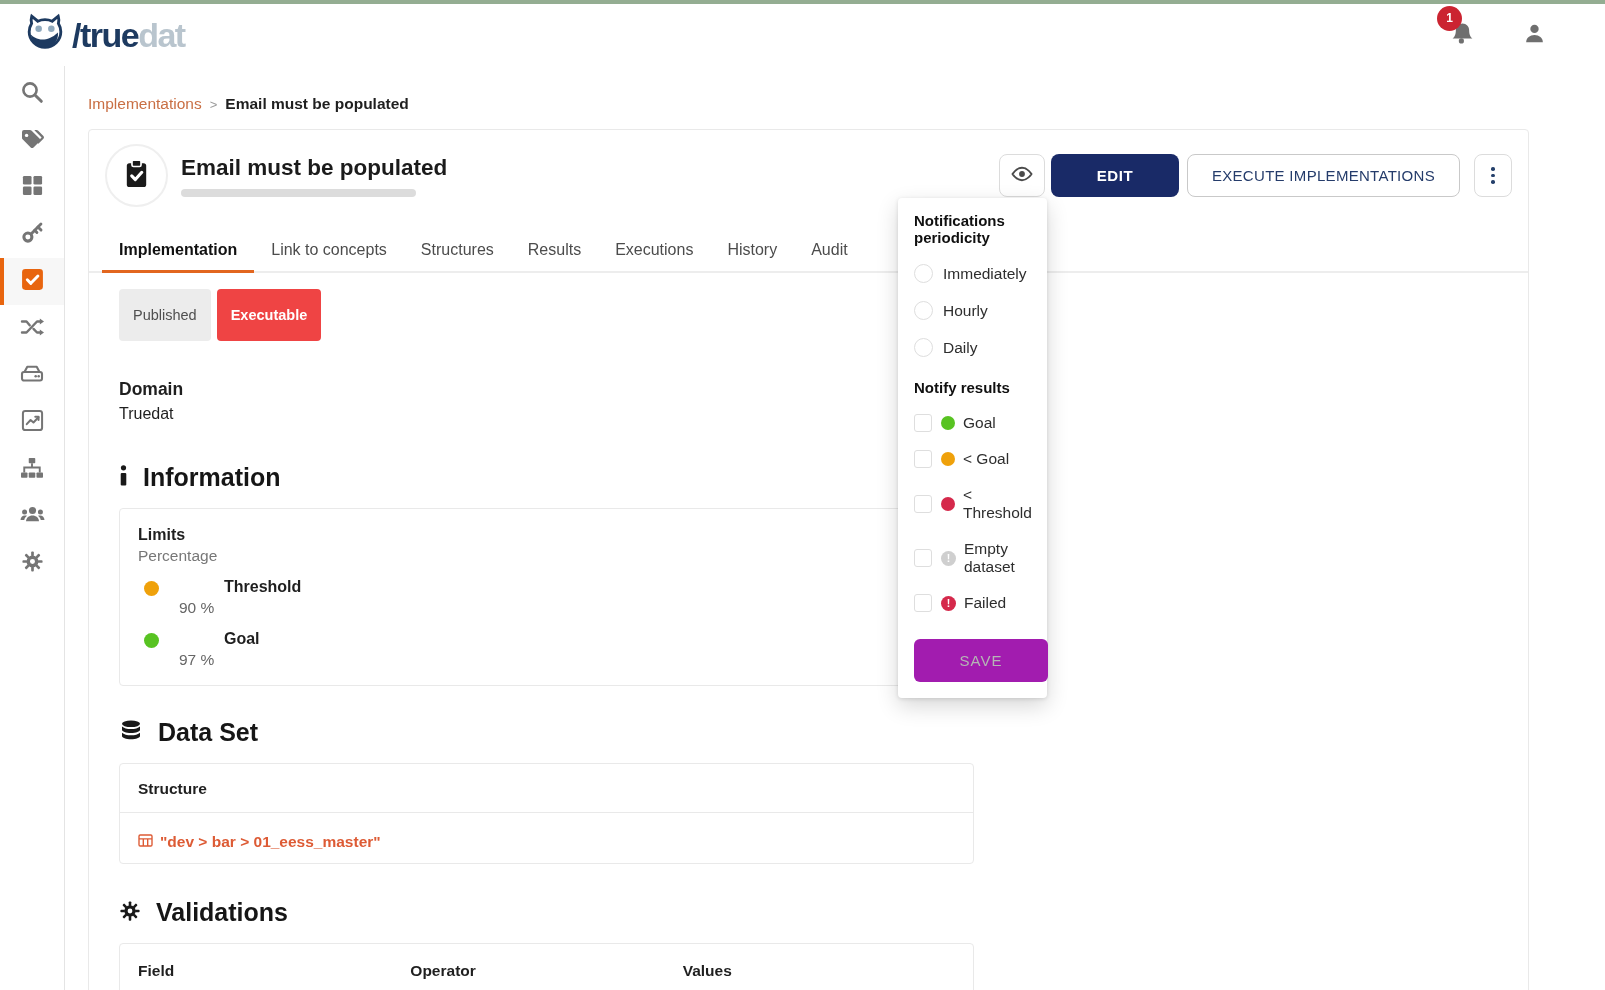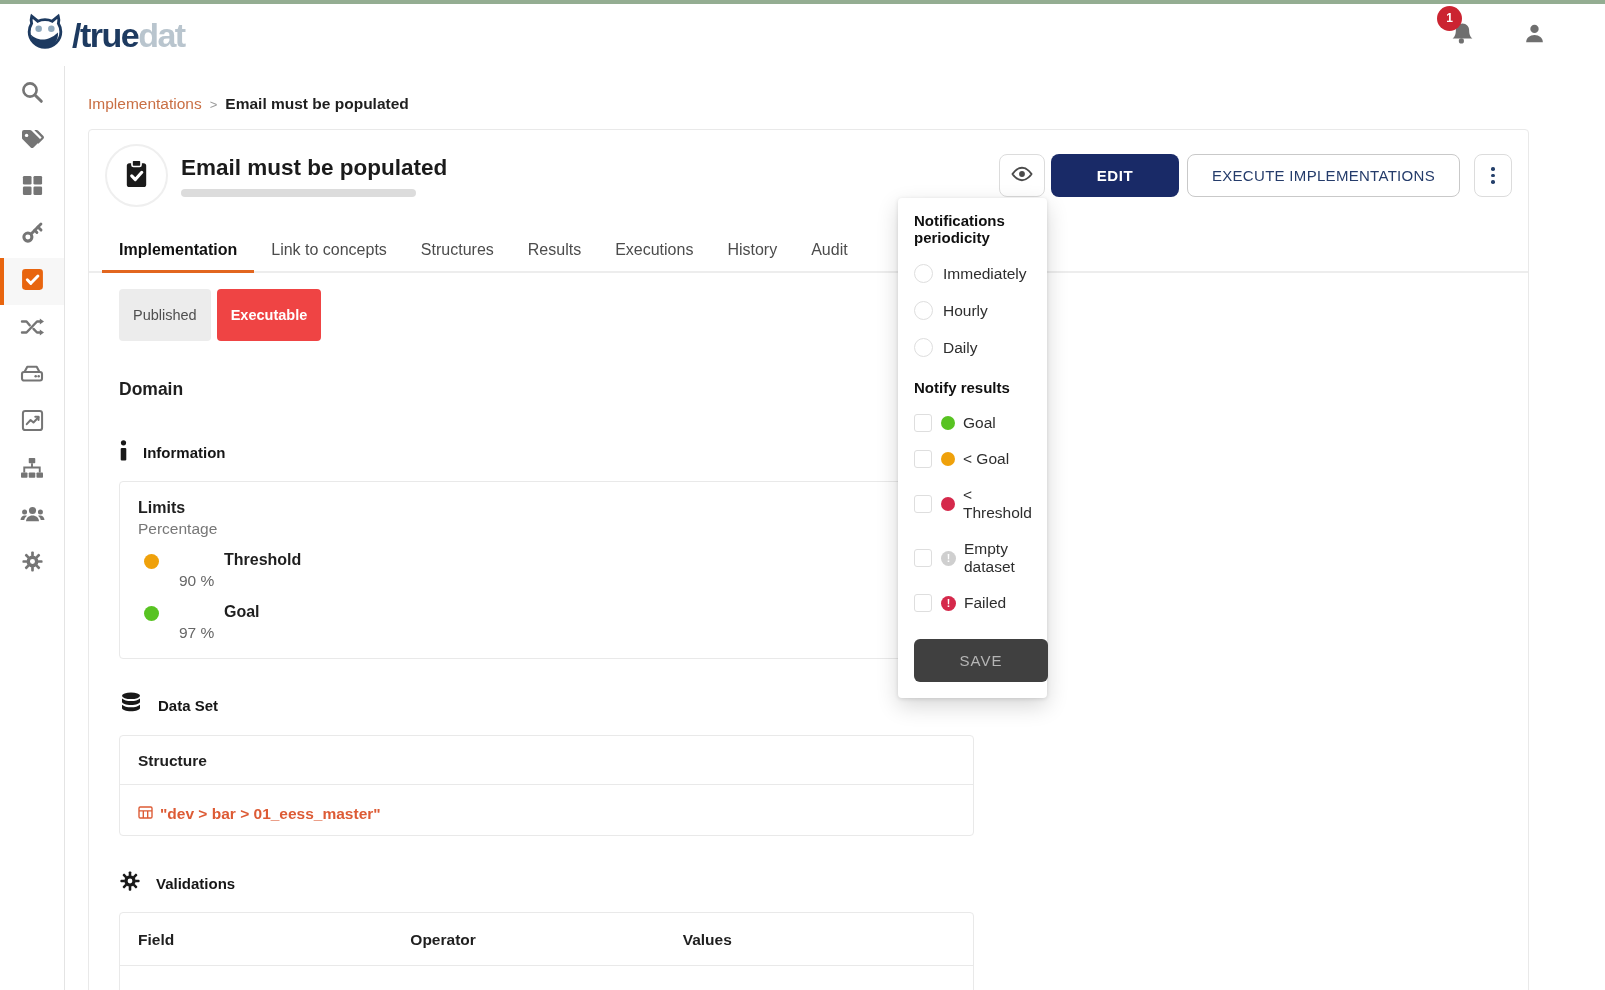--- a/index.html
+++ b/index.html
@@ -70,21 +70,21 @@
   .badge-default { background:#ececec; color:#4f4f4f; }
   .badge-success { background:#ef4444; color:#fff; font-weight:bold; }
 
   
   .domain-block { margin:38px 0 0 30px; }
   .domain-label { font-size:17.5px; font-weight:bold; }
   .domain-value { font-size:16px; margin-top:5px; }
 
   
   .section-head { display:flex; align-items:center; gap:15px; margin-left:30px; }
-  .section-title { font-size:15px; font-weight:bold; color:#161616; }
+  .section-title { font-size:25px; font-weight:bold; color:#161616; }
   .sh-info { margin-top:40px; }
   .sh-dataset { margin-top:32px; }
   .sh-validations { margin-top:34px; }
 
   
   .inner-card { width:855px; margin:16px 0 0 30px; border:1px solid #e9e9e9; border-radius:4px; background:#fff; }
 
   .limits-card { padding:17px 18px 16px; }
   .limits-title { font-size:16px; font-weight:bold; }
   .limits-sub { font-size:15.5px; color:#777; margin-top:3px; }
@@ -111,21 +111,21 @@
   .pop-title { font-size:15px; font-weight:bold; color:#101010; }
   .pop-title-notify { margin-top:22px; }
   .choice-row { display:flex; align-items:center; margin-top:18px; cursor:pointer; }
   .radio { width:19px; height:19px; border:1.5px solid #dedede; border-radius:50%; flex:none; }
   .choice-label { font-size:15.5px; color:#2e2e2e; margin-left:10px; }
   .checkbox { width:18px; height:18px; border:1.5px solid #dedede; border-radius:3px; flex:none; }
   .result-dot { width:14px; height:14px; border-radius:50%; margin-left:9px; flex:none; }
   .result-excl { width:15px; height:15px; border-radius:50%; margin-left:9px; flex:none;
     color:#fff; font-size:10.5px; font-weight:bold; display:flex; align-items:center; justify-content:center; }
   .check-label { font-size:15.5px; color:#2e2e2e; margin-left:8px; }
-  .save-btn { margin-top:27px; width:134px; height:43px; background:#404040; color:#b5b5b5;
+  .save-btn { margin-top:27px; width:134px; height:43px; background:#a21caf; color:#b5b5b5;
     border:none; border-radius:6px; font-size:15px; letter-spacing:1px; font-family:inherit; }
 
   .c-goal { background:#58c322; }
   .c-lgoal { background:#efa10b; }
   .c-lthreshold { background:#d5294b; }
   .c-empty { background:#cfcfcf; }
   .c-failed { background:#d5294b; }
 </style>
 </head>
 <body>
@@ -360,20 +360,21 @@
           <div class="tab">Audit</div>
         </div>
 
         <div class="badges">
           <span class="badge badge-default">Published</span>
           <span class="badge badge-success">Executable</span>
         </div>
 
         <div class="domain-block">
           <div class="domain-label">Domain</div>
+          <div class="domain-value">Truedat</div>
         </div>
 
         <div class="section-head sh-info">
           <span>
             <svg viewBox="0 0 10 23" width="9" height="21">
               <circle cx="5" cy="3" r="2.9" fill="#191919"></circle>
               <rect x="1.9" y="8.6" width="6.2" height="14" rx="1.2" fill="#191919"></rect>
             </svg>
           </span>
           <span class="section-title">Information</span>

